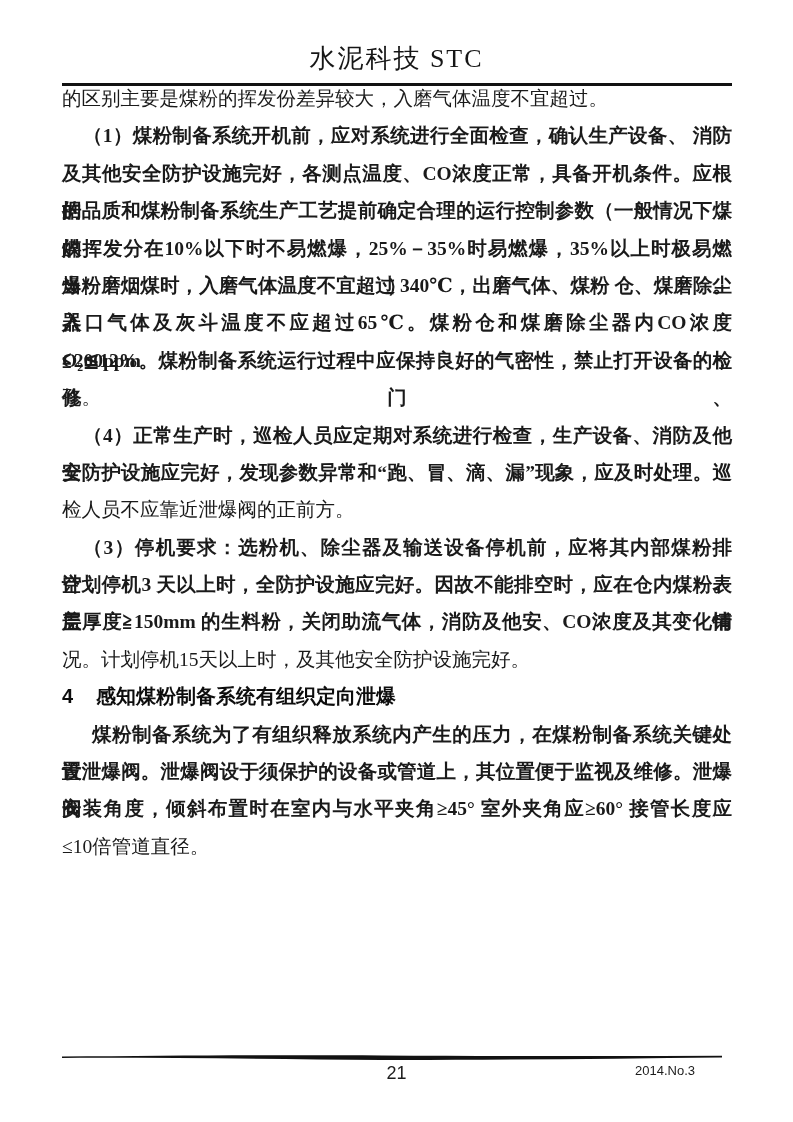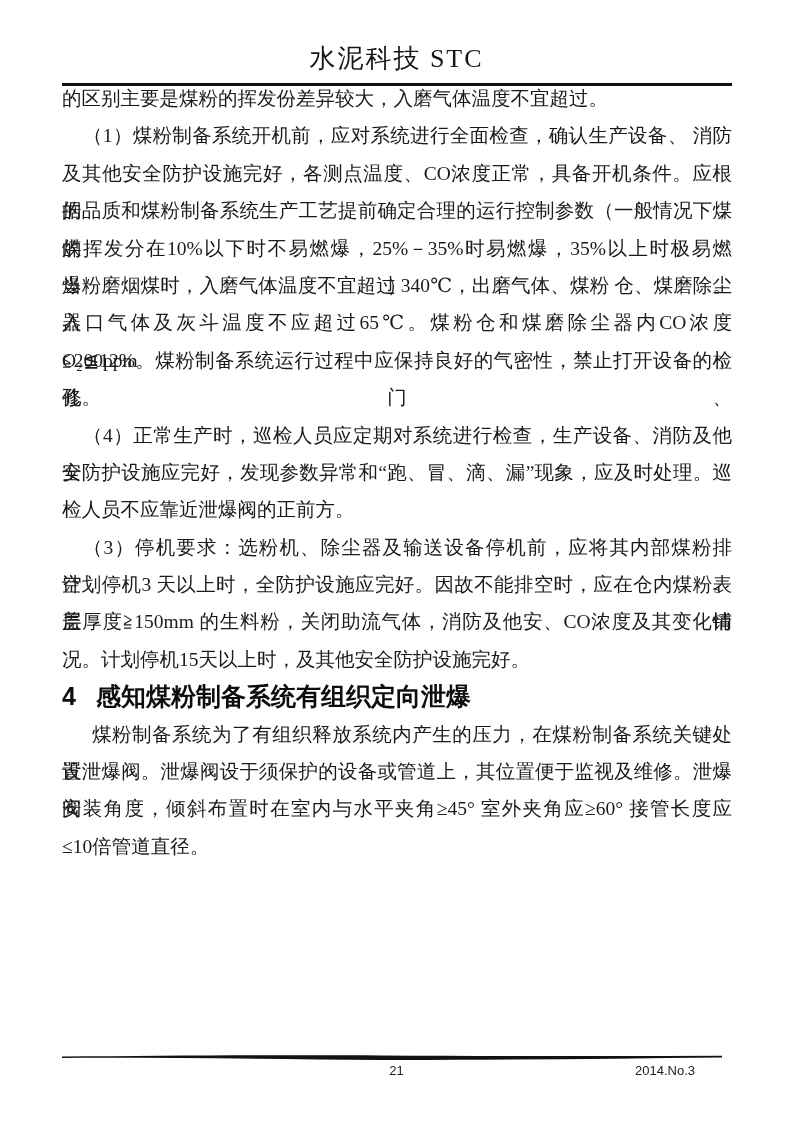--- a/index.html
+++ b/index.html
@@ -35,40 +35,41 @@
   .ln {
     height: 37.4px; line-height: 37.4px;
     white-space: nowrap;
     overflow: visible;
   }
   .ln.just {
     white-space: normal;
     text-align: justify;
     text-align-last: justify;
     text-justify: inter-ideograph;
+    font-weight: bold;
   }
   .ind-p { text-indent: 21px; }  
   .ind   { text-indent: 30px; } 
   .heading {
     font-family: "Liberation Sans", "DejaVu Sans", sans-serif;
     font-weight: bold;
-    font-size: 25px;
+    font-size: 20px;
     color: #0d0d0d;
   }
   .heading .hnum { display: inline-block; min-width: 34px; }
 
   
   .footer-rule {
     position: absolute; left: 62px; top: 1051px; width: 660px; height: 12px;
   }
   .page-number {
     position: absolute; left: 0; right: 0; top: 1063px;
     text-align: center;
     font-family: "Liberation Sans", "DejaVu Sans", sans-serif;
-    font-size: 13px; color: #1c1c1c;
+    font-size: 18px; color: #1c1c1c;
   }
   .issue-number {
     position: absolute; right: 98px; top: 1063px;
     font-family: "Liberation Sans", "DejaVu Sans", sans-serif;
     font-size: 13px; color: #1c1c1c;
   }
 </style>
 </head>
 <body>
 

